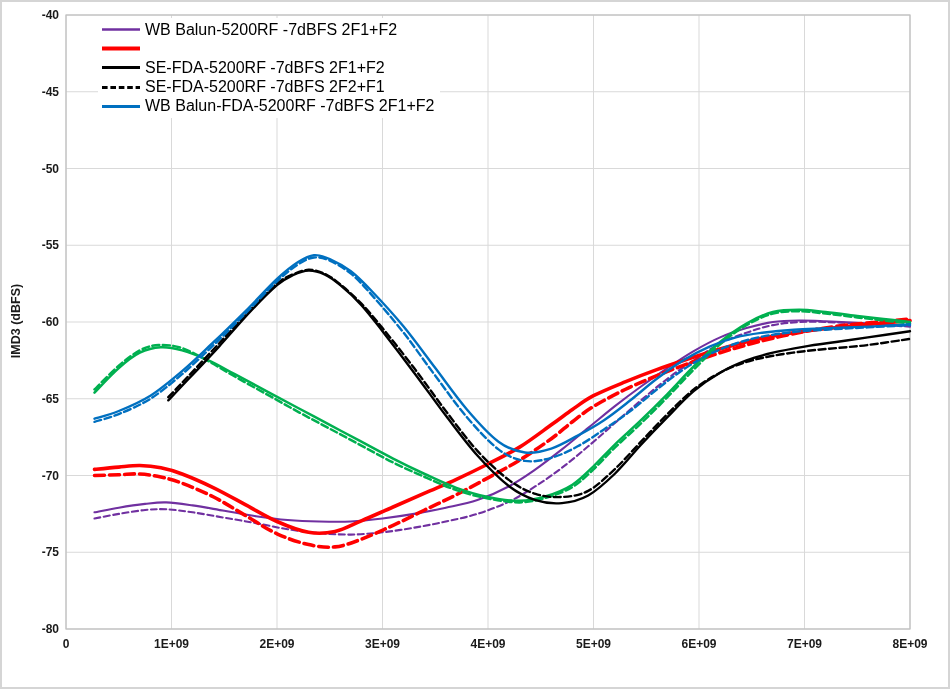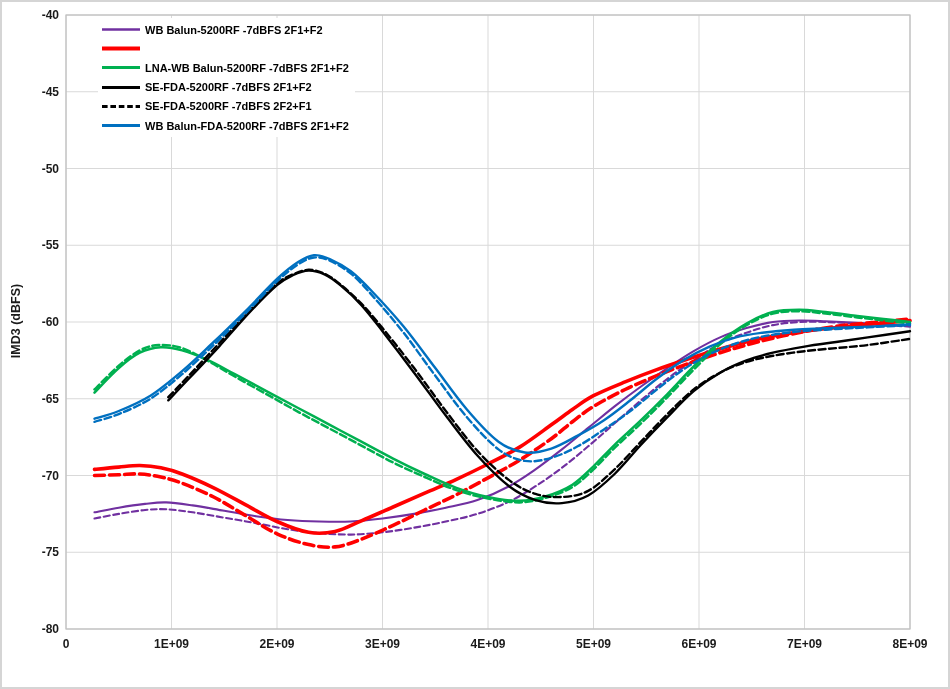--- a/index.html
+++ b/index.html
@@ -18,21 +18,21 @@
     position:absolute;left:-146px;top:312px;width:320px;text-align:center;
     transform:rotate(-90deg);transform-origin:center;
     font-weight:bold;font-size:12.5px;color:#1a1a1a;
   }
   .legend{
     position:absolute;left:96px;top:16px;background:#ffffff;
     padding:2px 6px 2px 4px;
   }
   .legend-item{display:flex;align-items:center;height:19.2px;white-space:nowrap;}
   .legend-swatch{flex:0 0 38px;margin-right:5px;}
-  .legend-label{font-weight:bold;font-size:11px;color:#000;letter-spacing:0;}
+  .legend-label{font-weight:normal;font-size:16px;color:#000;letter-spacing:0;}
 </style>
 </head>
 <body>
 
 <div class="canvas">
   <svg class="chart" id="chart-svg" width="946" height="685" viewBox="0 0 946 685">
       <line x1="64" y1="13" x2="64" y2="627" stroke="#d9d9d9" stroke-width="1"></line>
       <line x1="169.5" y1="13" x2="169.5" y2="627" stroke="#d9d9d9" stroke-width="1"></line>
       <line x1="275" y1="13" x2="275" y2="627" stroke="#d9d9d9" stroke-width="1"></line>
       <line x1="380.5" y1="13" x2="380.5" y2="627" stroke="#d9d9d9" stroke-width="1"></line>
@@ -89,26 +89,20 @@
         </svg>
         <span class="legend-label">WB Balun-5200RF  -7dBFS 2F1+F2</span>
       </div>
       <div class="legend-item">
         <svg class="legend-swatch" width="38" height="5">
           <line x1="0" y1="2.5" x2="38" y2="2.5" stroke="#FF0000" stroke-width="4"></line>
         </svg>
       </div>
       <div class="legend-item">
         <svg class="legend-swatch" width="38" height="5">
-          <line x1="0" y1="2.5" x2="38" y2="2.5" stroke="#00B050" stroke-width="2.9"></line>
-        </svg>
-        <span class="legend-label">LNA-WB Balun-5200RF  -7dBFS 2F1+F2</span>
-      </div>
-      <div class="legend-item">
-        <svg class="legend-swatch" width="38" height="5">
           <line x1="0" y1="2.5" x2="38" y2="2.5" stroke="#000000" stroke-width="2.8"></line>
         </svg>
         <span class="legend-label">SE-FDA-5200RF  -7dBFS 2F1+F2</span>
       </div>
       <div class="legend-item">
         <svg class="legend-swatch" width="38" height="5">
           <line x1="0" y1="2.5" x2="38" y2="2.5" stroke="#000000" stroke-width="2.8" stroke-dasharray="5.6000000000000005,2.8000000000000003"></line>
         </svg>
         <span class="legend-label">SE-FDA-5200RF  -7dBFS 2F2+F1</span>
       </div>

